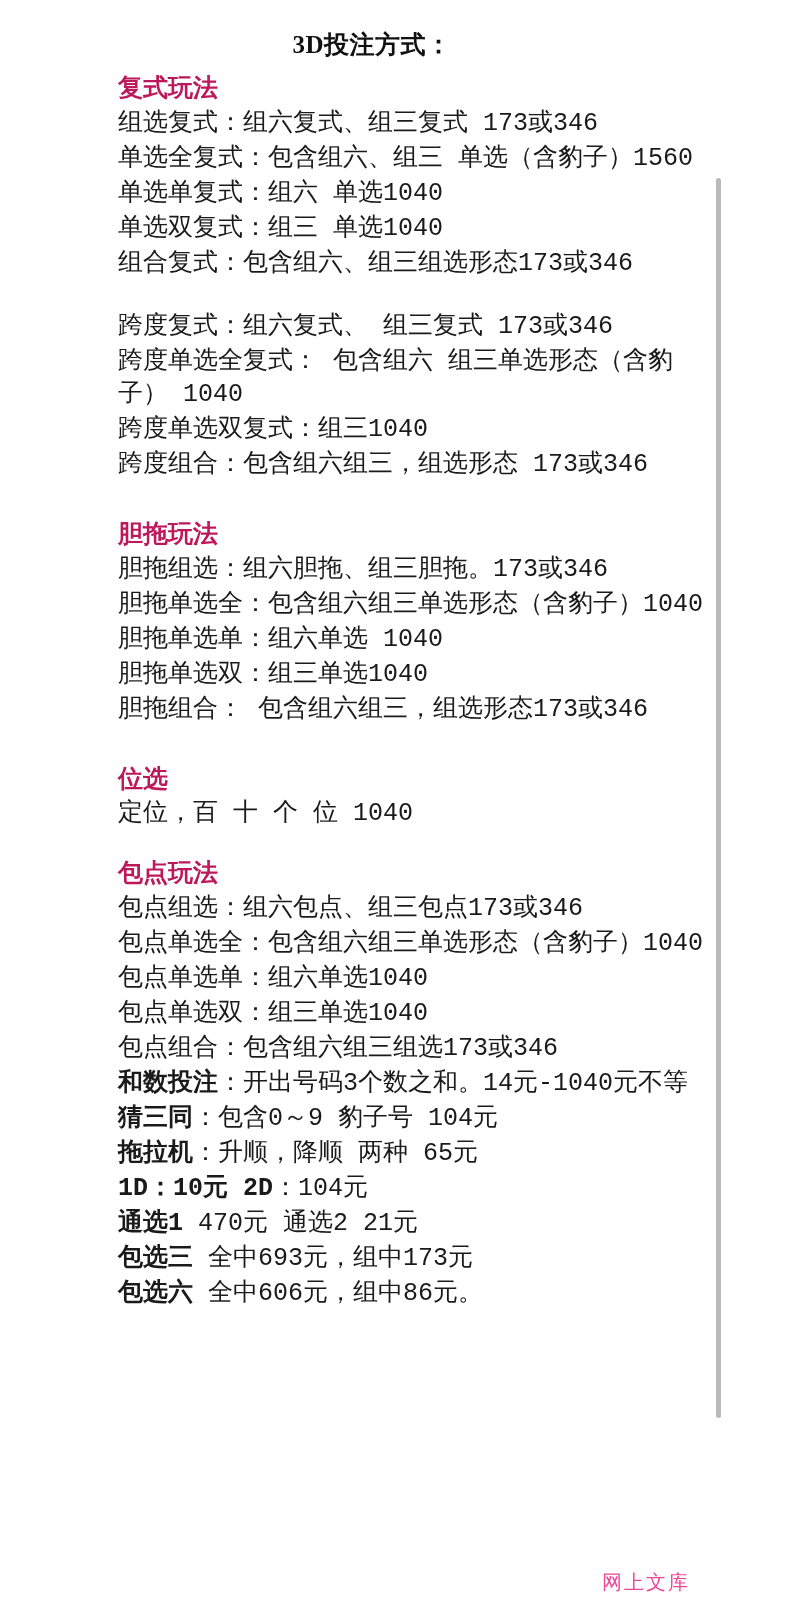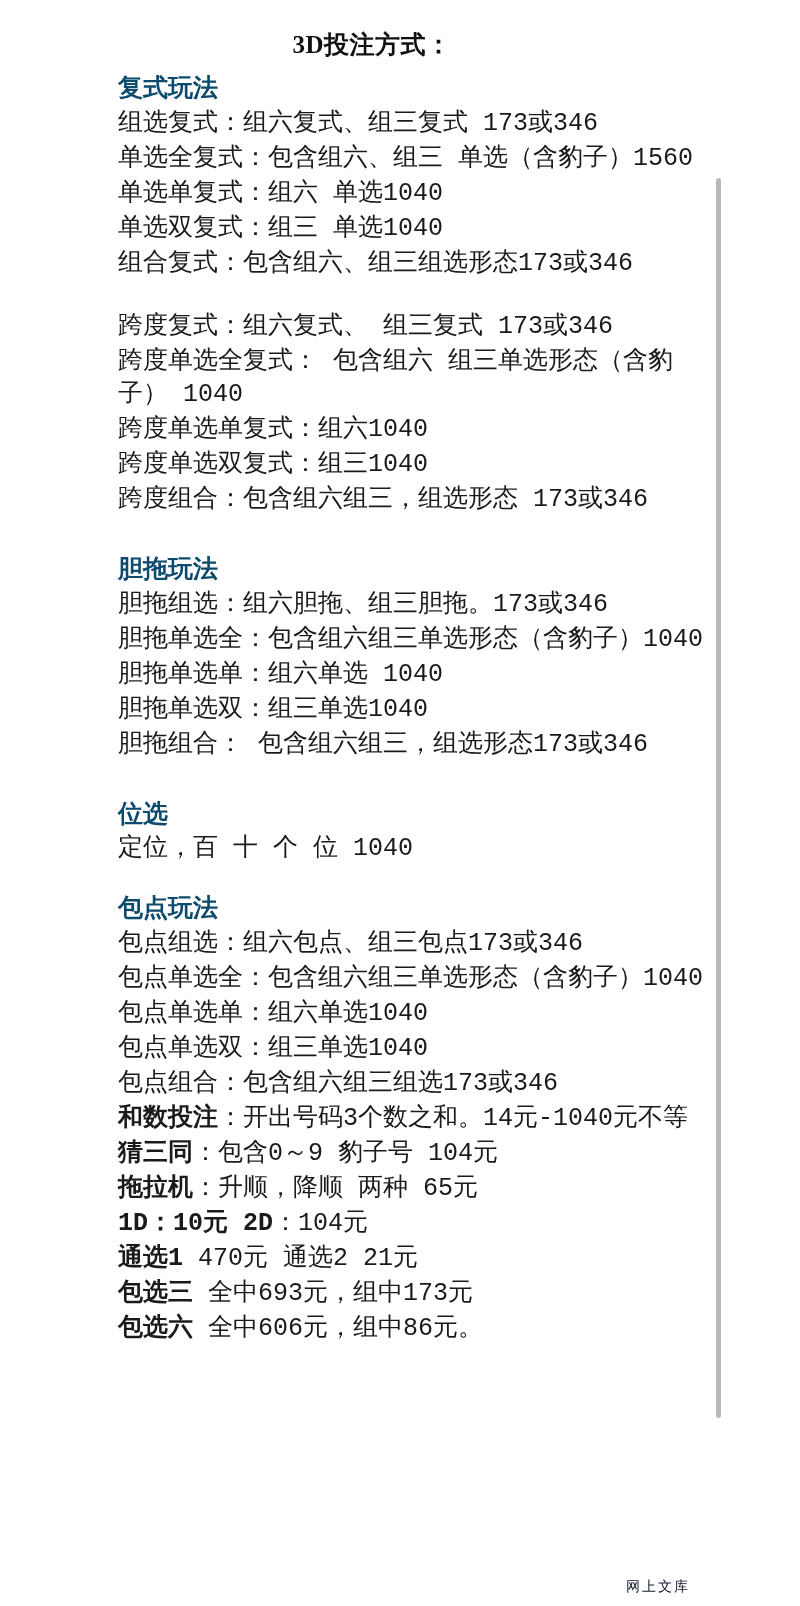--- a/index.html
+++ b/index.html
@@ -28,21 +28,21 @@
     font-size: 25px;
     font-weight: bold;
     letter-spacing: 0.5px;
     margin: 6px 0 10px 0;
     color: #111111;
   }
   .section {
     margin-bottom: 10px;
   }
   .section-heading {
-    color: #0c4a6e;
+    color: #be185d;
     font-weight: bold;
     font-size: 25px;
     margin: 8px 0 2px 78px;
     line-height: 1.35;
   }
   .line {
     font-size: 25px;
     line-height: 1.32;
     margin: 2px 0 2px 78px;
     text-indent: 0;
@@ -70,22 +70,22 @@
     right: 3px;
     width: 5px;
     height: 1240px;
     border-radius: 3px;
     background: #b9b9b9;
   }
   .watermark {
     position: absolute;
     right: 34px;
     bottom: 10px;
-    font-size: 14px;
-    color: #0f172a;
+    font-size: 20px;
+    color: #ec4899;
     letter-spacing: 2px;
     font-family: Liberation Mono, monospace;
     user-select: none;
   }
 </style>
 </head>
 <body>
 
 <div class="page">
 
@@ -98,21 +98,20 @@
     <div class="line">单选单复式：组六 单选1040</div>
     <div class="line">单选双复式：组三 单选1040</div>
     <div class="line">组合复式：包含组六、组三组选形态173或346</div>
   </div>
 
   <div class="gap-md"></div>
 
   <div class="section">
     <div class="line">跨度复式：组六复式、 组三复式 173或346</div>
     <div class="line">跨度单选全复式： 包含组六 组三单选形态（含豹子） 1040</div>
-    <div class="line">跨度单选单复式：组六1040</div>
     <div class="line">跨度单选双复式：组三1040</div>
     <div class="line">跨度组合：包含组六组三，组选形态  173或346</div>
   </div>
 
   <div class="gap-md"></div>
 
   <div class="section">
     <div class="section-heading">胆拖玩法</div>
     <div class="line">胆拖组选：组六胆拖、组三胆拖。173或346</div>
     <div class="line">胆拖单选全：包含组六组三单选形态（含豹子）1040</div>

